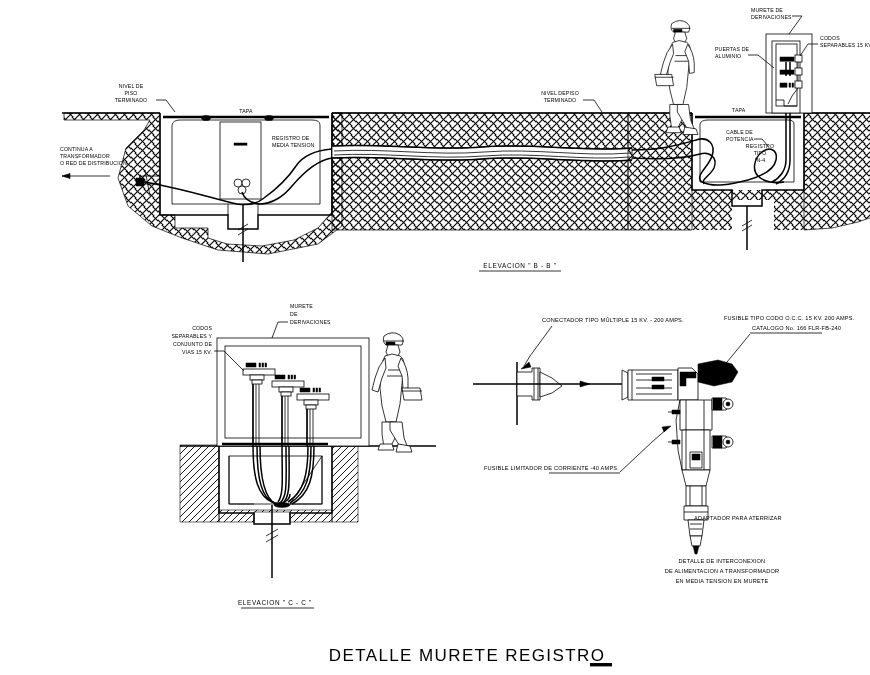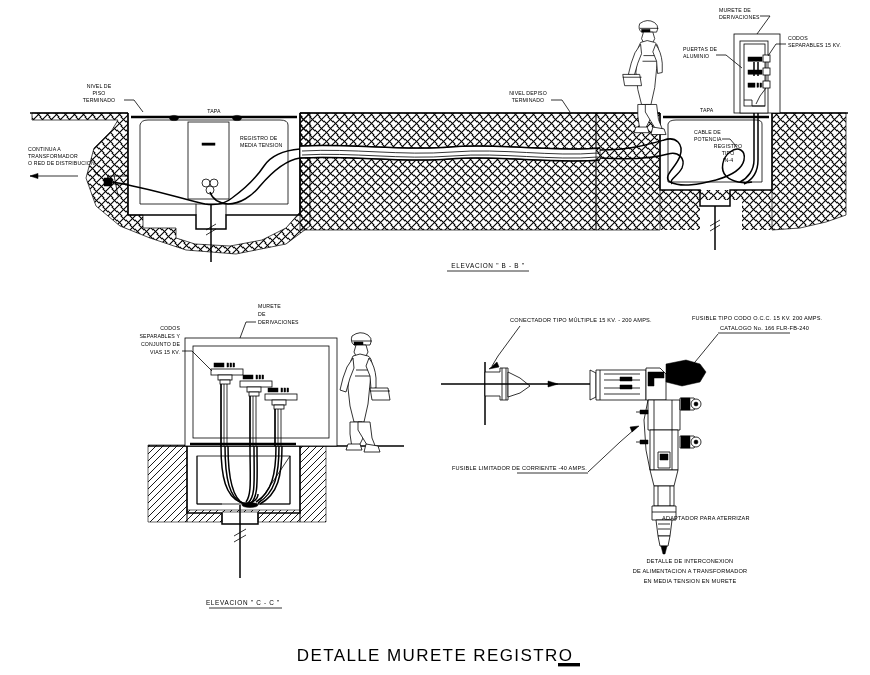--- a/index.html
+++ b/index.html
@@ -1,17 +1,17 @@
 <!DOCTYPE html>
 <html><head>
 <meta charset="utf-8">
 <style>
   html,body{margin:0;padding:0;background:#ffffff;}
   body{width:870px;height:675px;overflow:hidden;font-family:"Liberation Sans",sans-serif;color:#000;}
-  #stage{position:relative;width:702px;height:675px;background:#fff;}
+  #stage{position:relative;width:702px;height:675px;background:#fff;padding-left:32px;}
   svg{display:block;}
   text{font-family:"Liberation Sans",sans-serif;fill:#000;}
   .lbl{font-size:5.2px;letter-spacing:.15px;}
   .lbl2{font-size:5.6px;letter-spacing:.2px;}
   .elev{font-size:6.4px;letter-spacing:.7px;}
   .title{font-size:17px;letter-spacing:1.4px;font-weight:400;}
   .ln{stroke:#000;fill:none;stroke-width:.8;}
   .lnT{stroke:#000;fill:none;stroke-width:1.5;}
   .lnTT{stroke:#000;fill:none;stroke-width:2.3;}
   .fillblk{fill:#000;stroke:#000;stroke-width:.5;}

